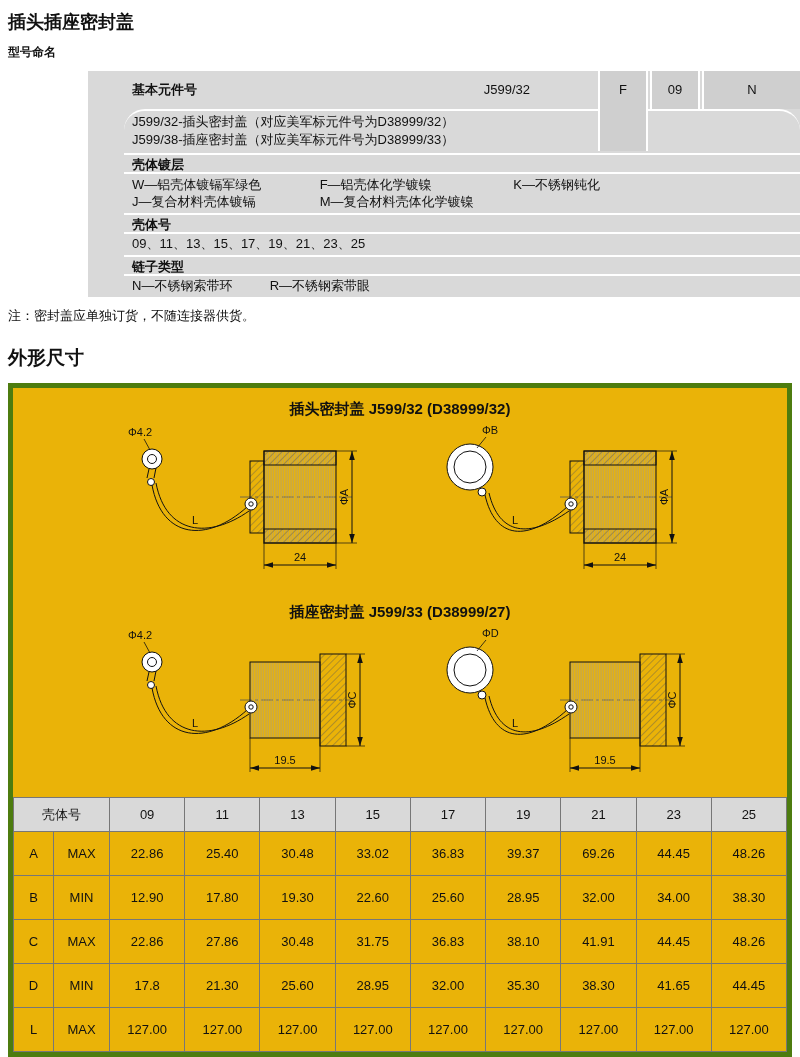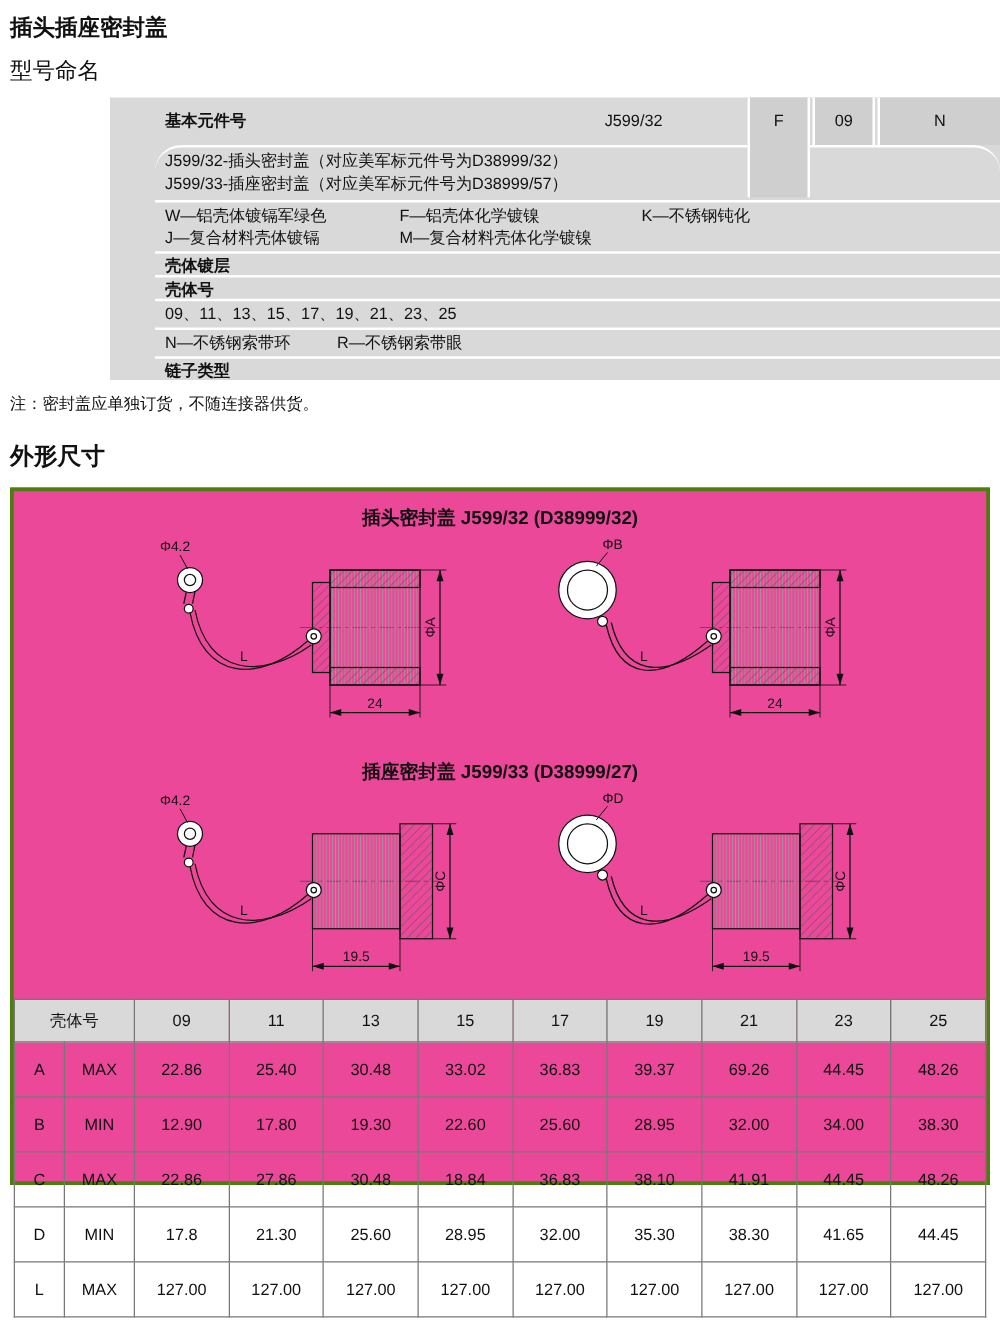--- a/index.html
+++ b/index.html
@@ -1,20 +1,20 @@
 <!DOCTYPE html>
 <html><head>
 <meta charset="utf-8">
 <style>
   *{box-sizing:border-box;margin:0;padding:0;}
   html,body{background:#fff;}
   body{width:800px;height:1057px;font-family:"Liberation Sans","DejaVu Sans",sans-serif;color:#111;}
   .page{position:relative;width:800px;height:1057px;overflow:hidden;padding:8px 0 16px 8px;background:#fff;}
   .title{font-size:18px;font-weight:bold;margin:2px 0 10px;}
-  .sub{font-size:18px;font-weight:normal;margin:0 0 10px;}
+  .sub{font-size:12px;font-weight:bold;margin:0 0 10px;}
 
   
   .naming{position:relative;margin-left:80px;width:712px;background:#d9d9d9;font-size:13px;}
   .nrow{padding-left:8px;margin-left:36px;}
   .nrow + .nrow{border-top:2px solid #fff;}
   .r-head{height:38px;line-height:38px;display:flex;}
   .r-head .nlabel{font-weight:bold;}
   .r-head .ncode{margin-left:auto;margin-right:270px;}
   .r-desc{padding:2px 0 4px 8px;line-height:18px;border-radius:21px;}
   .r-label{height:19px;line-height:19px;font-weight:bold;}
@@ -26,21 +26,21 @@
   .cc1{width:134px;}
   .codecell{position:absolute;top:0;background:#cfcfcf;border-left:2px solid #fff;border-right:2px solid #fff;text-align:center;line-height:38px;font-size:13px;}
   .cell-F{left:510px;width:50px;height:80px;}
   .cell-09{left:562px;width:50px;height:38px;}
   .cell-N{left:614px;width:98px;height:38px;border-right:none;}
 
   .note{margin:10px 0 12px;font-size:13px;}
   .outline-title{font-size:19px;font-weight:bold;margin:20px 0 12px;}
 
   
-  .outline-box{width:784px;height:558px;border:3px solid #4d7c0f;display:flex;flex-direction:column;background:#ec4899;}
+  .outline-box{width:784px;height:674px;border:5px solid #4d7c0f;display:flex;flex-direction:column;background:#eab308;}
   .dtitle{text-align:center;font-weight:bold;font-size:15px;margin-top:12px;}
   .drawrow{display:flex;justify-content:center;gap:40px;margin-top:2px;}
   .drawing{width:280px;height:170px;}
 
   table.dims{width:100%;border-collapse:collapse;margin-top:auto;font-size:13px;text-align:center;}
   .dims th,.dims td{border:1px solid #777;height:44px;}
   .dims thead th{background:#d9d9d9;font-weight:normal;height:34px;}
   .dims td.pcell{width:40px;}
   .dims td.lcell{width:56px;}
 </style>
@@ -63,41 +63,41 @@
   <h1 class="title">插头插座密封盖</h1>
   <h2 class="sub">型号命名</h2>
 
   <div class="naming">
     <div class="nrow r-head">
       <span class="nlabel">基本元件号</span>
       <span class="ncode">J599/32</span>
     </div>
     <div class="nrow r-desc">
       <div>J599/32-插头密封盖（对应美军标元件号为D38999/32）</div>
-      <div>J599/33-插座密封盖（对应美军标元件号为D38999/57）</div>
-    </div>
+      <div>J599/38-插座密封盖（对应美军标元件号为D38999/33）</div>
+    </div>
+    <div class="nrow r-label">壳体镀层</div>
     <div class="nrow r-content">
       <div class="pline">
         <span class="pcol pc1">W—铝壳体镀镉军绿色</span>
         <span class="pcol pc2">F—铝壳体化学镀镍</span>
         <span class="pcol">K—不锈钢钝化</span>
       </div>
       <div class="pline">
         <span class="pcol pc1">J—复合材料壳体镀镉</span>
         <span class="pcol">M—复合材料壳体化学镀镍</span>
       </div>
     </div>
-    <div class="nrow r-label">壳体镀层</div>
     <div class="nrow r-label">壳体号</div>
     <div class="nrow r-content">09、11、13、15、17、19、21、23、25</div>
+    <div class="nrow r-label">链子类型</div>
     <div class="nrow r-content">
       <span class="pcol cc1">N—不锈钢索带环</span>
       <span class="pcol">R—不锈钢索带眼</span>
     </div>
-    <div class="nrow r-label">链子类型</div>
 
     <div class="codecell cell-F">F</div>
     <div class="codecell cell-09">09</div>
     <div class="codecell cell-N">N</div>
   </div>
 
   <p class="note">注：密封盖应单独订货，不随连接器供货。</p>
 
   <h2 class="outline-title">外形尺寸</h2>
 
@@ -266,21 +266,21 @@
             <td>32.00</td>
             <td>34.00</td>
             <td>38.30</td>
           </tr>
           <tr>
             <td class="pcell">C</td>
             <td class="lcell">MAX</td>
             <td>22.86</td>
             <td>27.86</td>
             <td>30.48</td>
-            <td>18.84</td>
+            <td>31.75</td>
             <td>36.83</td>
             <td>38.10</td>
             <td>41.91</td>
             <td>44.45</td>
             <td>48.26</td>
           </tr>
           <tr>
             <td class="pcell">D</td>
             <td class="lcell">MIN</td>
             <td>17.8</td>

